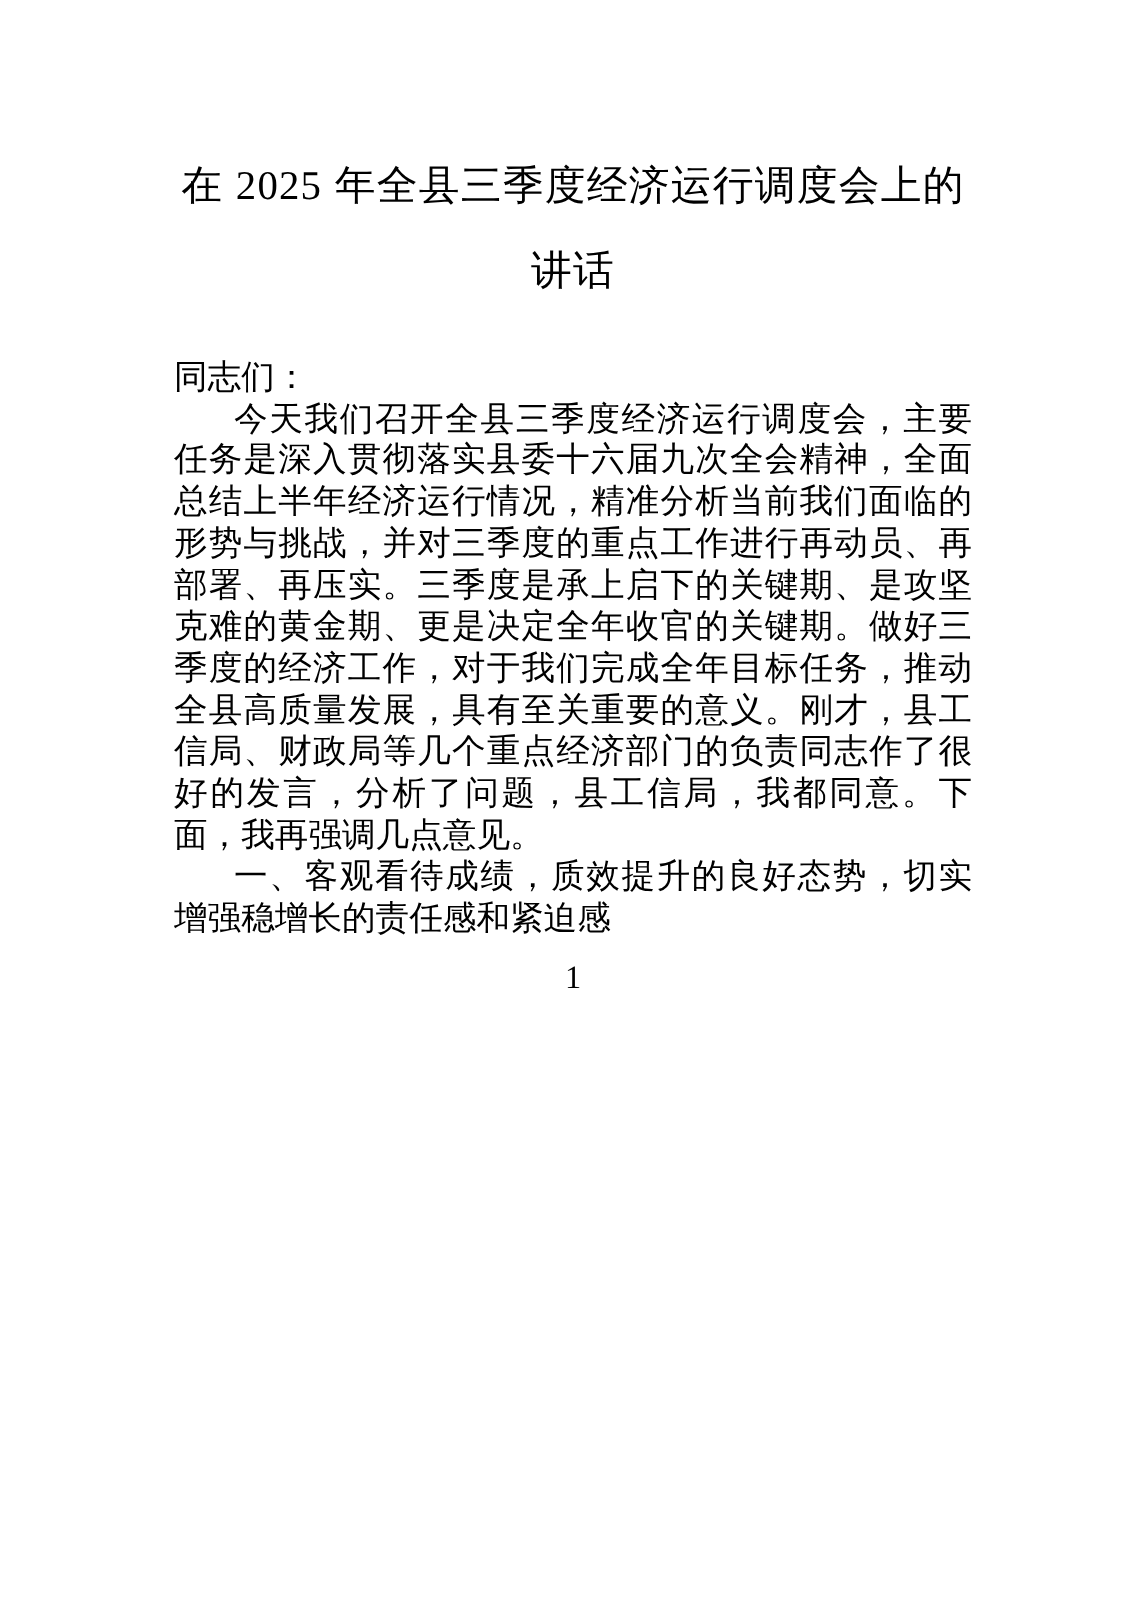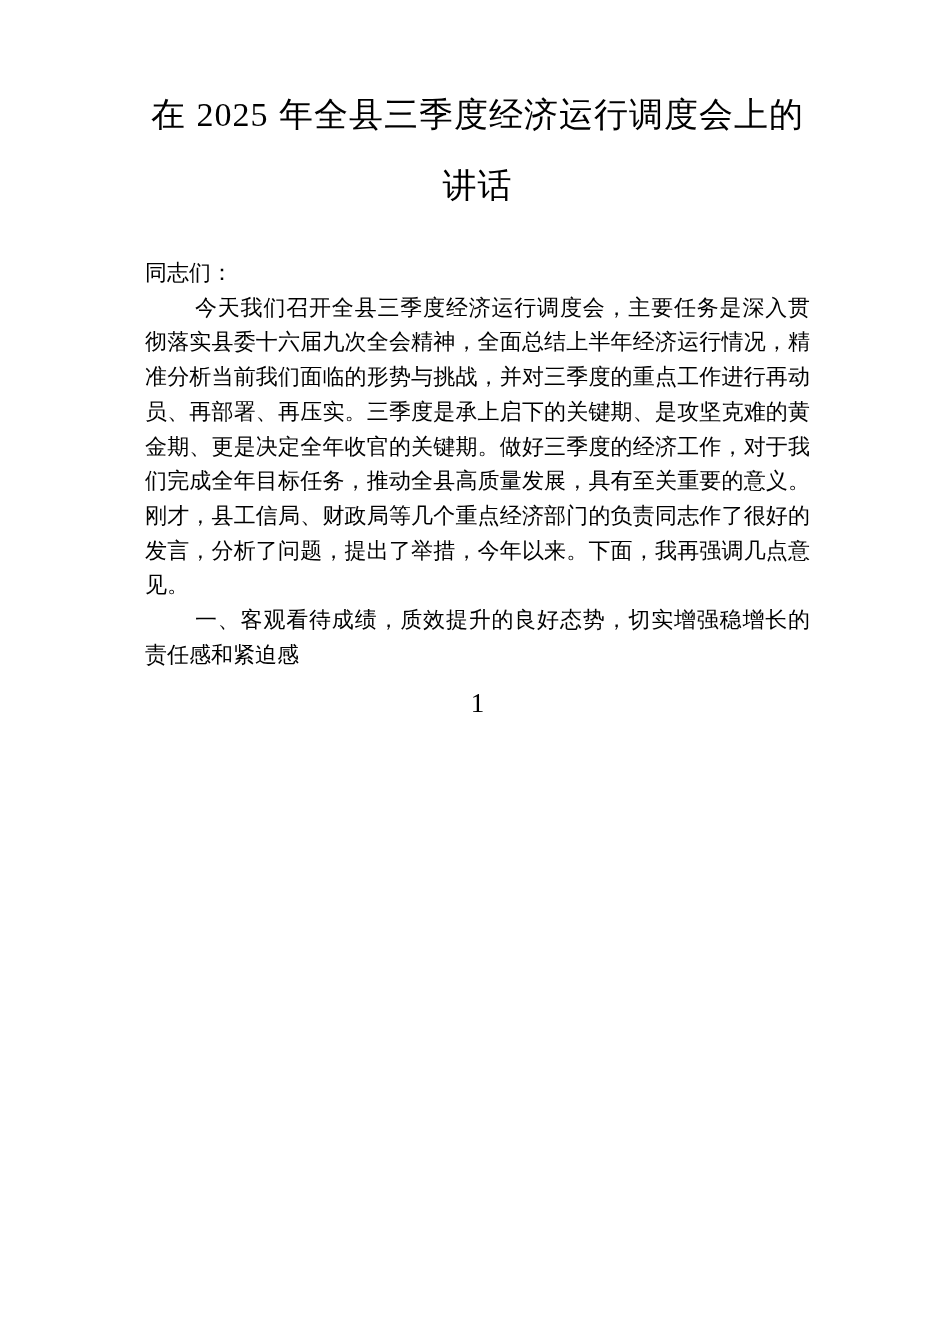--- a/index.html
+++ b/index.html
@@ -12,33 +12,33 @@
     color: #000000;
     overflow: hidden;
     font-family: "Liberation Sans", sans-serif;
   }
   .content {
     margin-left: 145px;
     width: 665px;
   }
   .doc-title {
     margin: 0;
-    padding-top: 79px;
+    padding-top: 120px;
     font-size: 34px;
     font-weight: normal;
     line-height: 70px;
     text-align: center;
     letter-spacing: 1px;
   }
   .body-block {
     margin-top: 36px;
   }
   .salutation, .para {
     margin: 0;
-    font-size: 22px;
+    font-size: 28px;
     line-height: 34.7px;
     text-align: justify;
     text-justify: inter-ideograph;
     word-break: break-all;
   }
   .salutation { text-indent: 0; }
   .para { text-indent: 50px; }
   .latin-serif {
     font-family: "Liberation Serif", serif;
   }
@@ -55,21 +55,21 @@
 
 <div class="page">
   <div class="content">
 
     <h1 class="doc-title"><span>在 </span><span class="latin-serif">2025</span><span> 年全县三季度经济运行调度会上的讲话</span></h1>
 
     <div class="body-block">
 
       <p class="salutation">同志们：</p>
 
-      <p class="para">今天我们召开全县三季度经济运行调度会，主要任务是深入贯彻落实县委十六届九次全会精神，全面总结上半年经济运行情况，精准分析当前我们面临的形势与挑战，并对三季度的重点工作进行再动员、再部署、再压实。三季度是承上启下的关键期、是攻坚克难的黄金期、更是决定全年收官的关键期。做好三季度的经济工作，对于我们完成全年目标任务，推动全县高质量发展，具有至关重要的意义。刚才，县工信局、财政局等几个重点经济部门的负责同志作了很好的发言，分析了问题，提出了举措，今年以来。下面，我再强调几点意见。</p>
+      <p class="para">今天我们召开全县三季度经济运行调度会，主要任务是深入贯彻落实县委十六届九次全会精神，全面总结上半年经济运行情况，精准分析当前我们面临的形势与挑战，并对三季度的重点工作进行再动员、再部署、再压实。三季度是承上启下的关键期、是攻坚克难的黄金期、更是决定全年收官的关键期。做好三季度的经济工作，对于我们完成全年目标任务，推动全县高质量发展，具有至关重要的意义。刚才，县工信局、财政局等几个重点经济部门的负责同志作了很好的发言，分析了问题，县工信局，我都同意。下面，我再强调几点意见。</p>
 
       <p class="para">一、客观看待成绩，质效提升的良好态势，切实增强稳增长的责任感和紧迫感</p>
 
 
 
     </div>
 
     <div class="page-number">1</div>
 
   </div>

